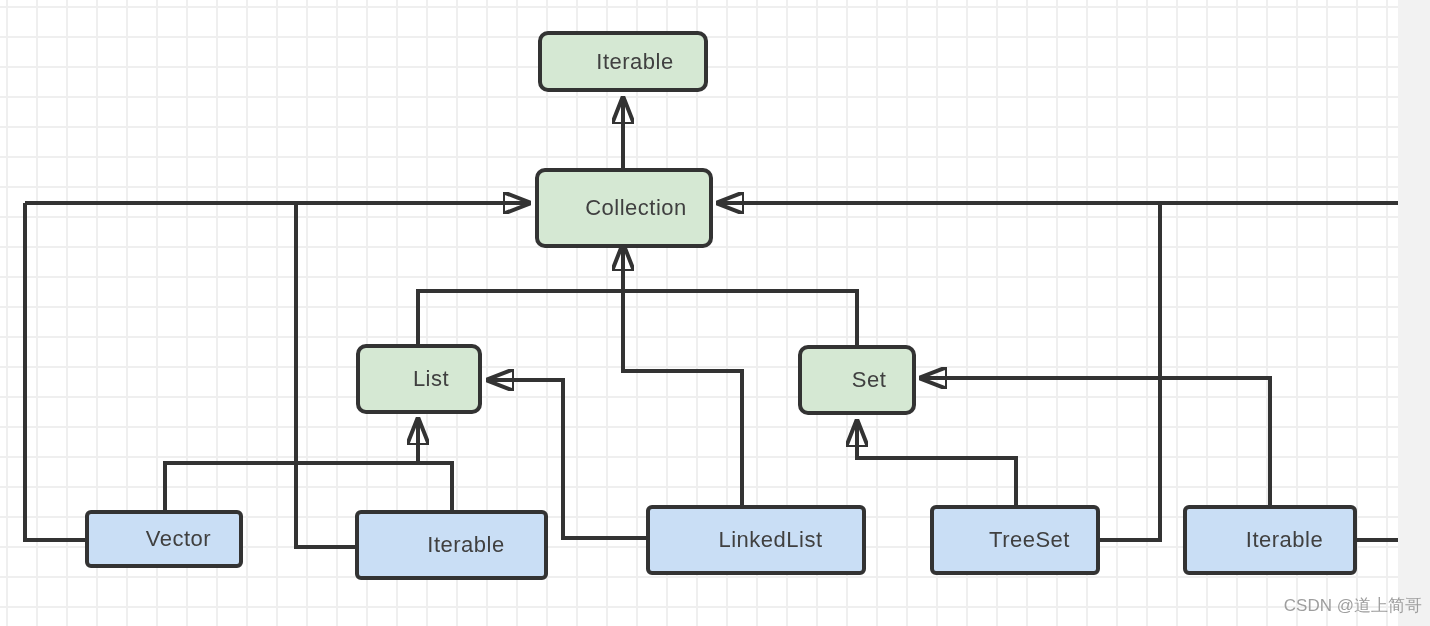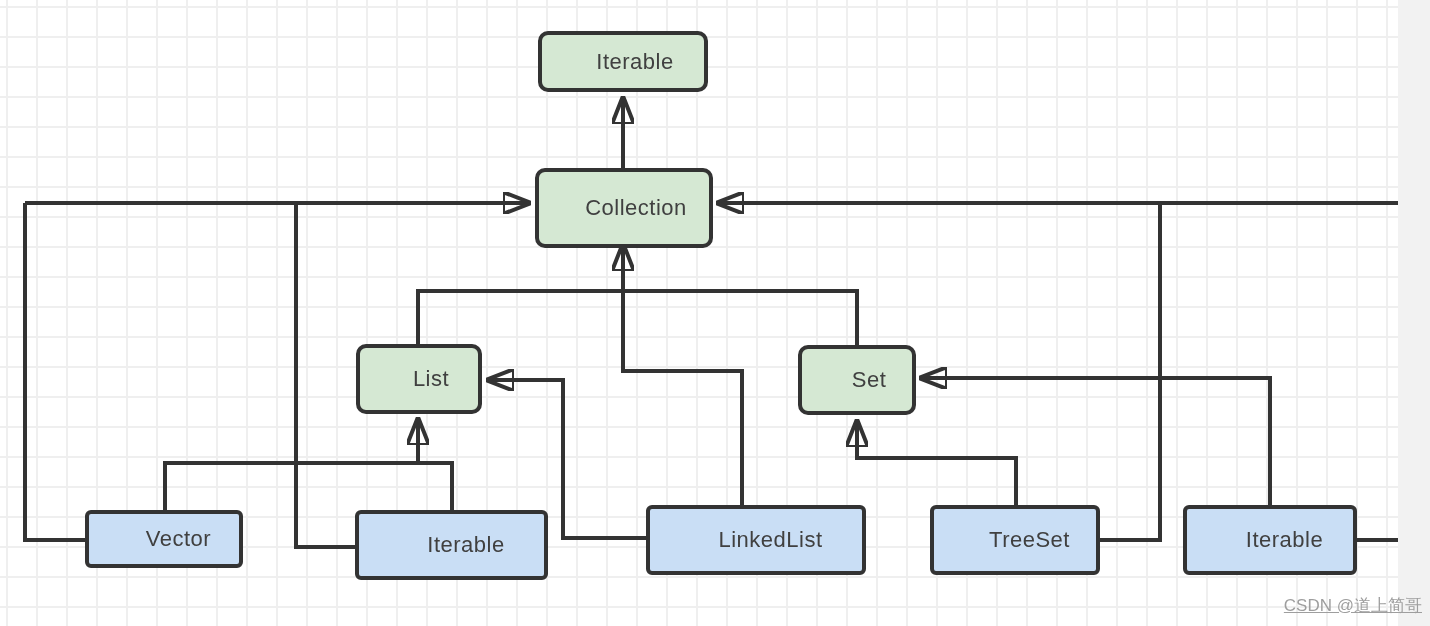--- a/index.html
+++ b/index.html
@@ -52,21 +52,20 @@
     border-radius:6px;
     padding-left:29px;
   }
   .watermark{
     position:absolute;
     right:8px;
     top:594px;
     font-size:17px;
     color:#9e9e9e;
     white-space:nowrap;
-    text-decoration:underline;
   }
 </style>
 </head>
 <body>
 
 <div class="stage">
 
   <svg class="edges" width="1430" height="626" viewBox="0 0 1430 626" xmlns="http://www.w3.org/2000/svg">
     <defs>
       <marker id="arrow" markerUnits="userSpaceOnUse" markerWidth="28" markerHeight="22" refX="27" refY="11" orient="auto">

